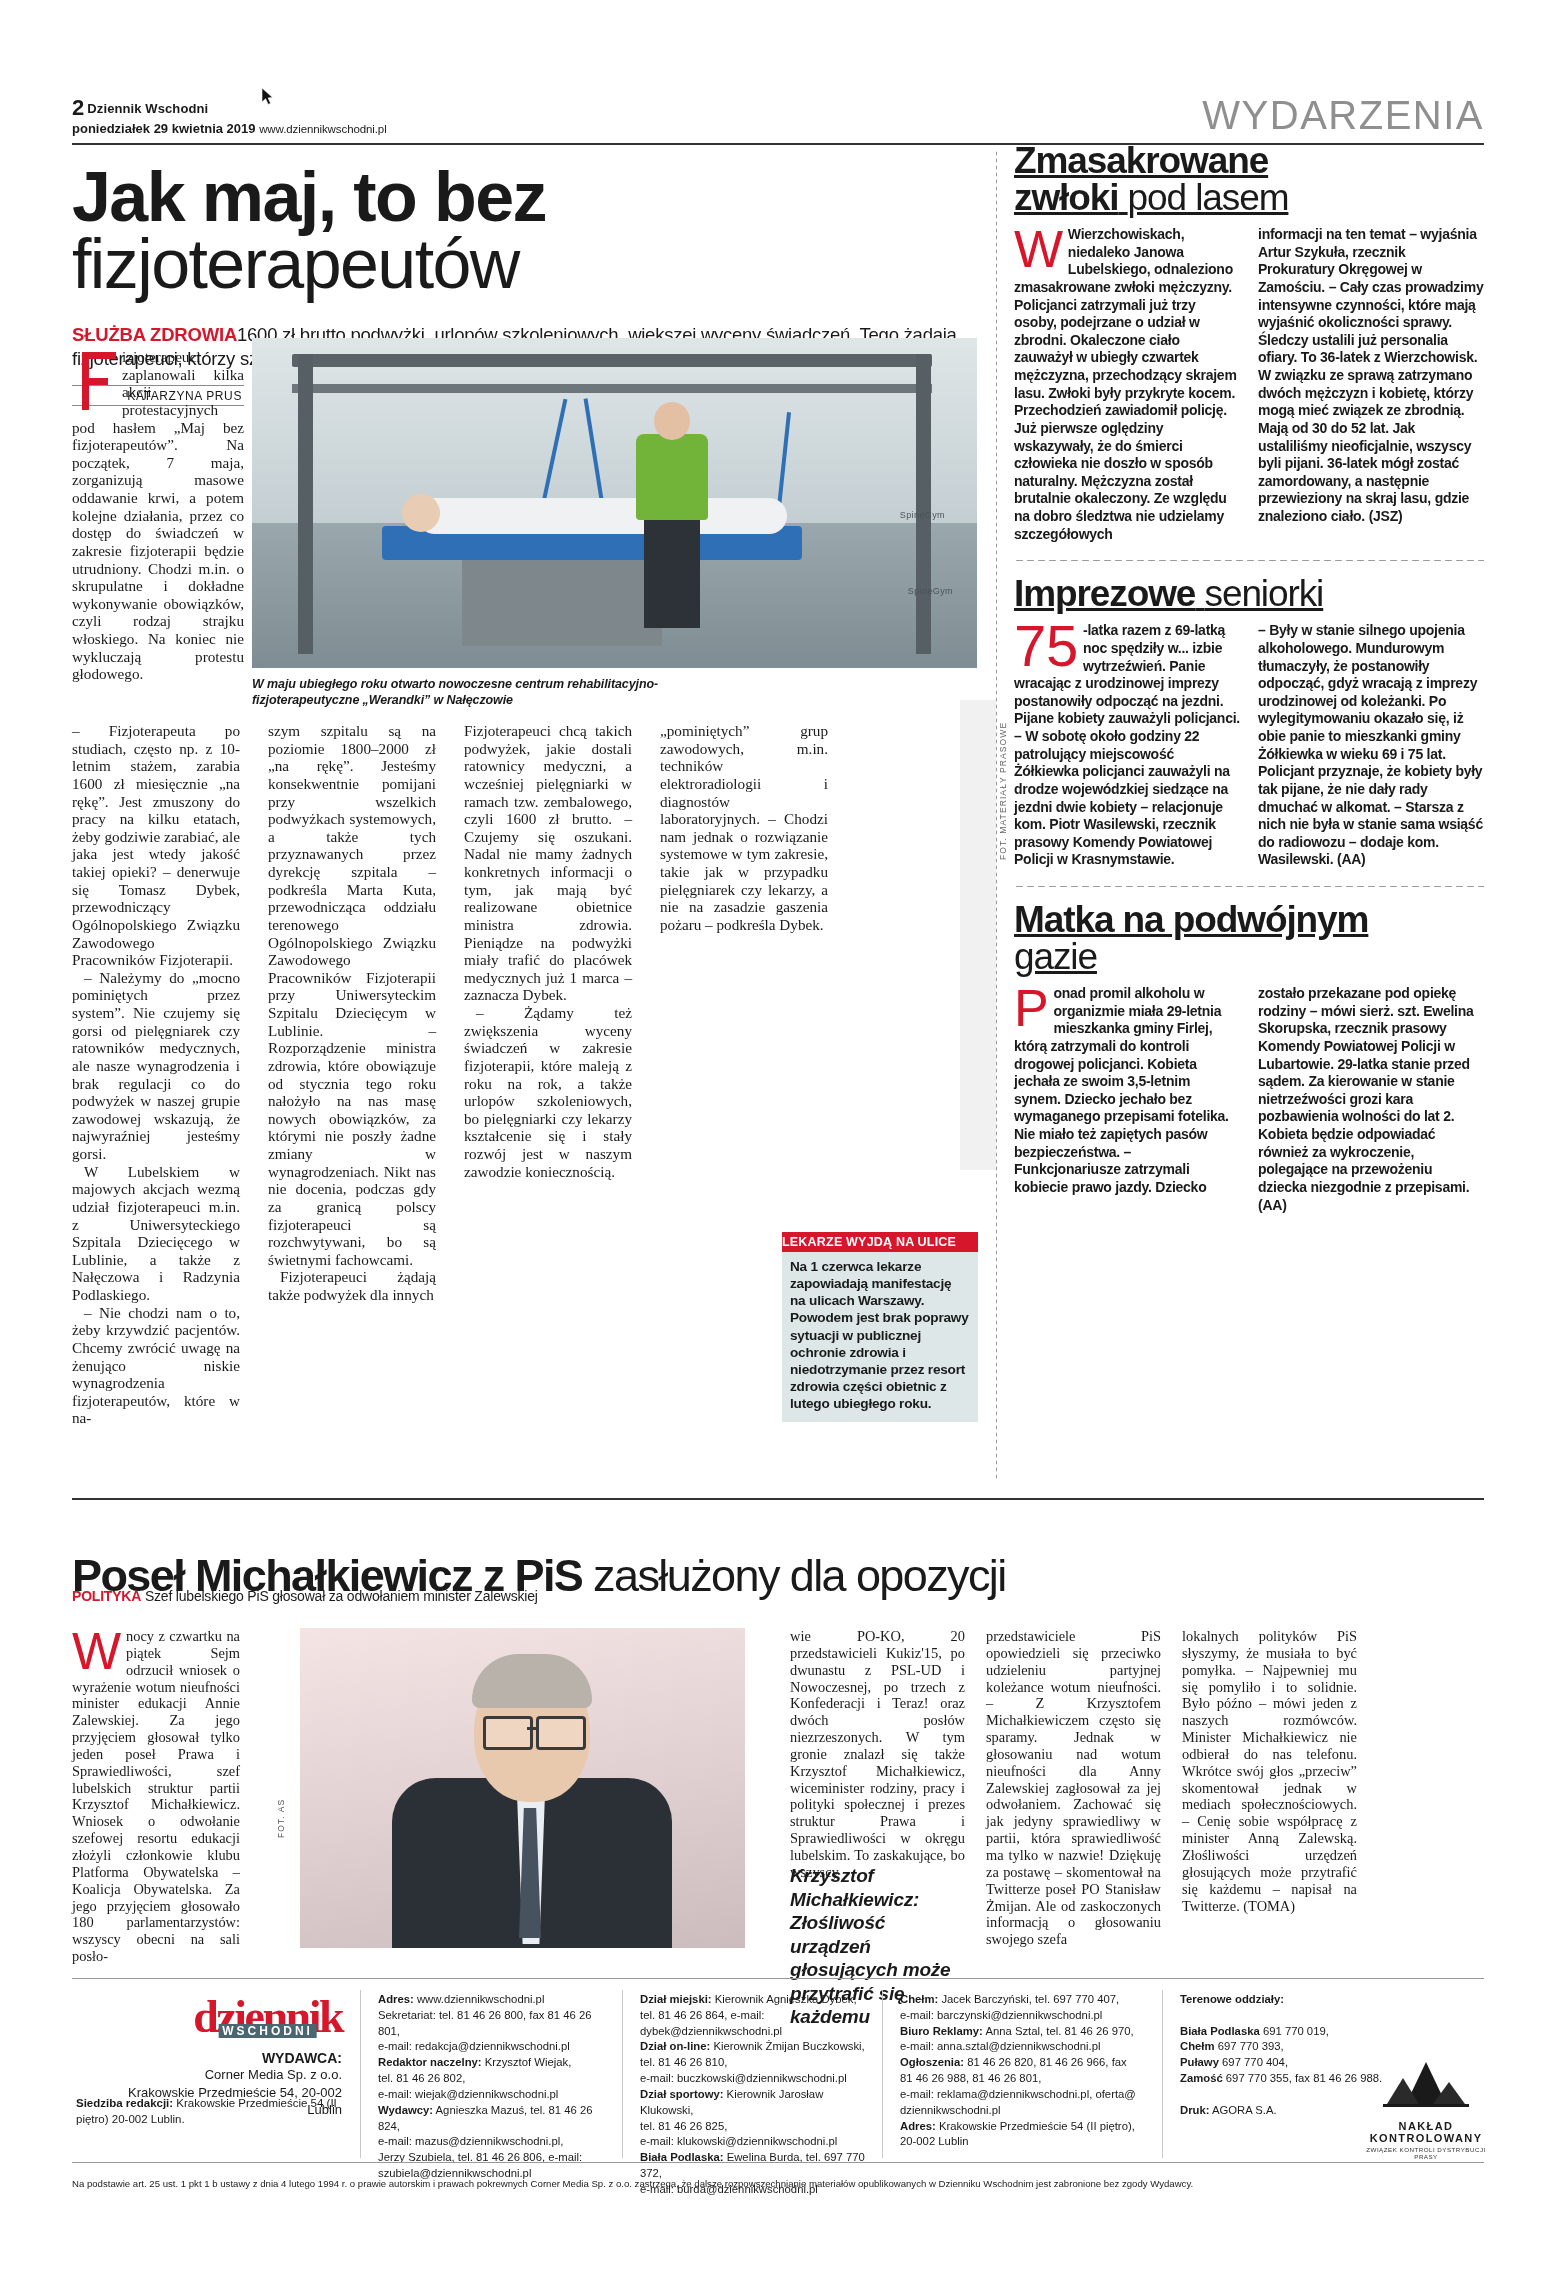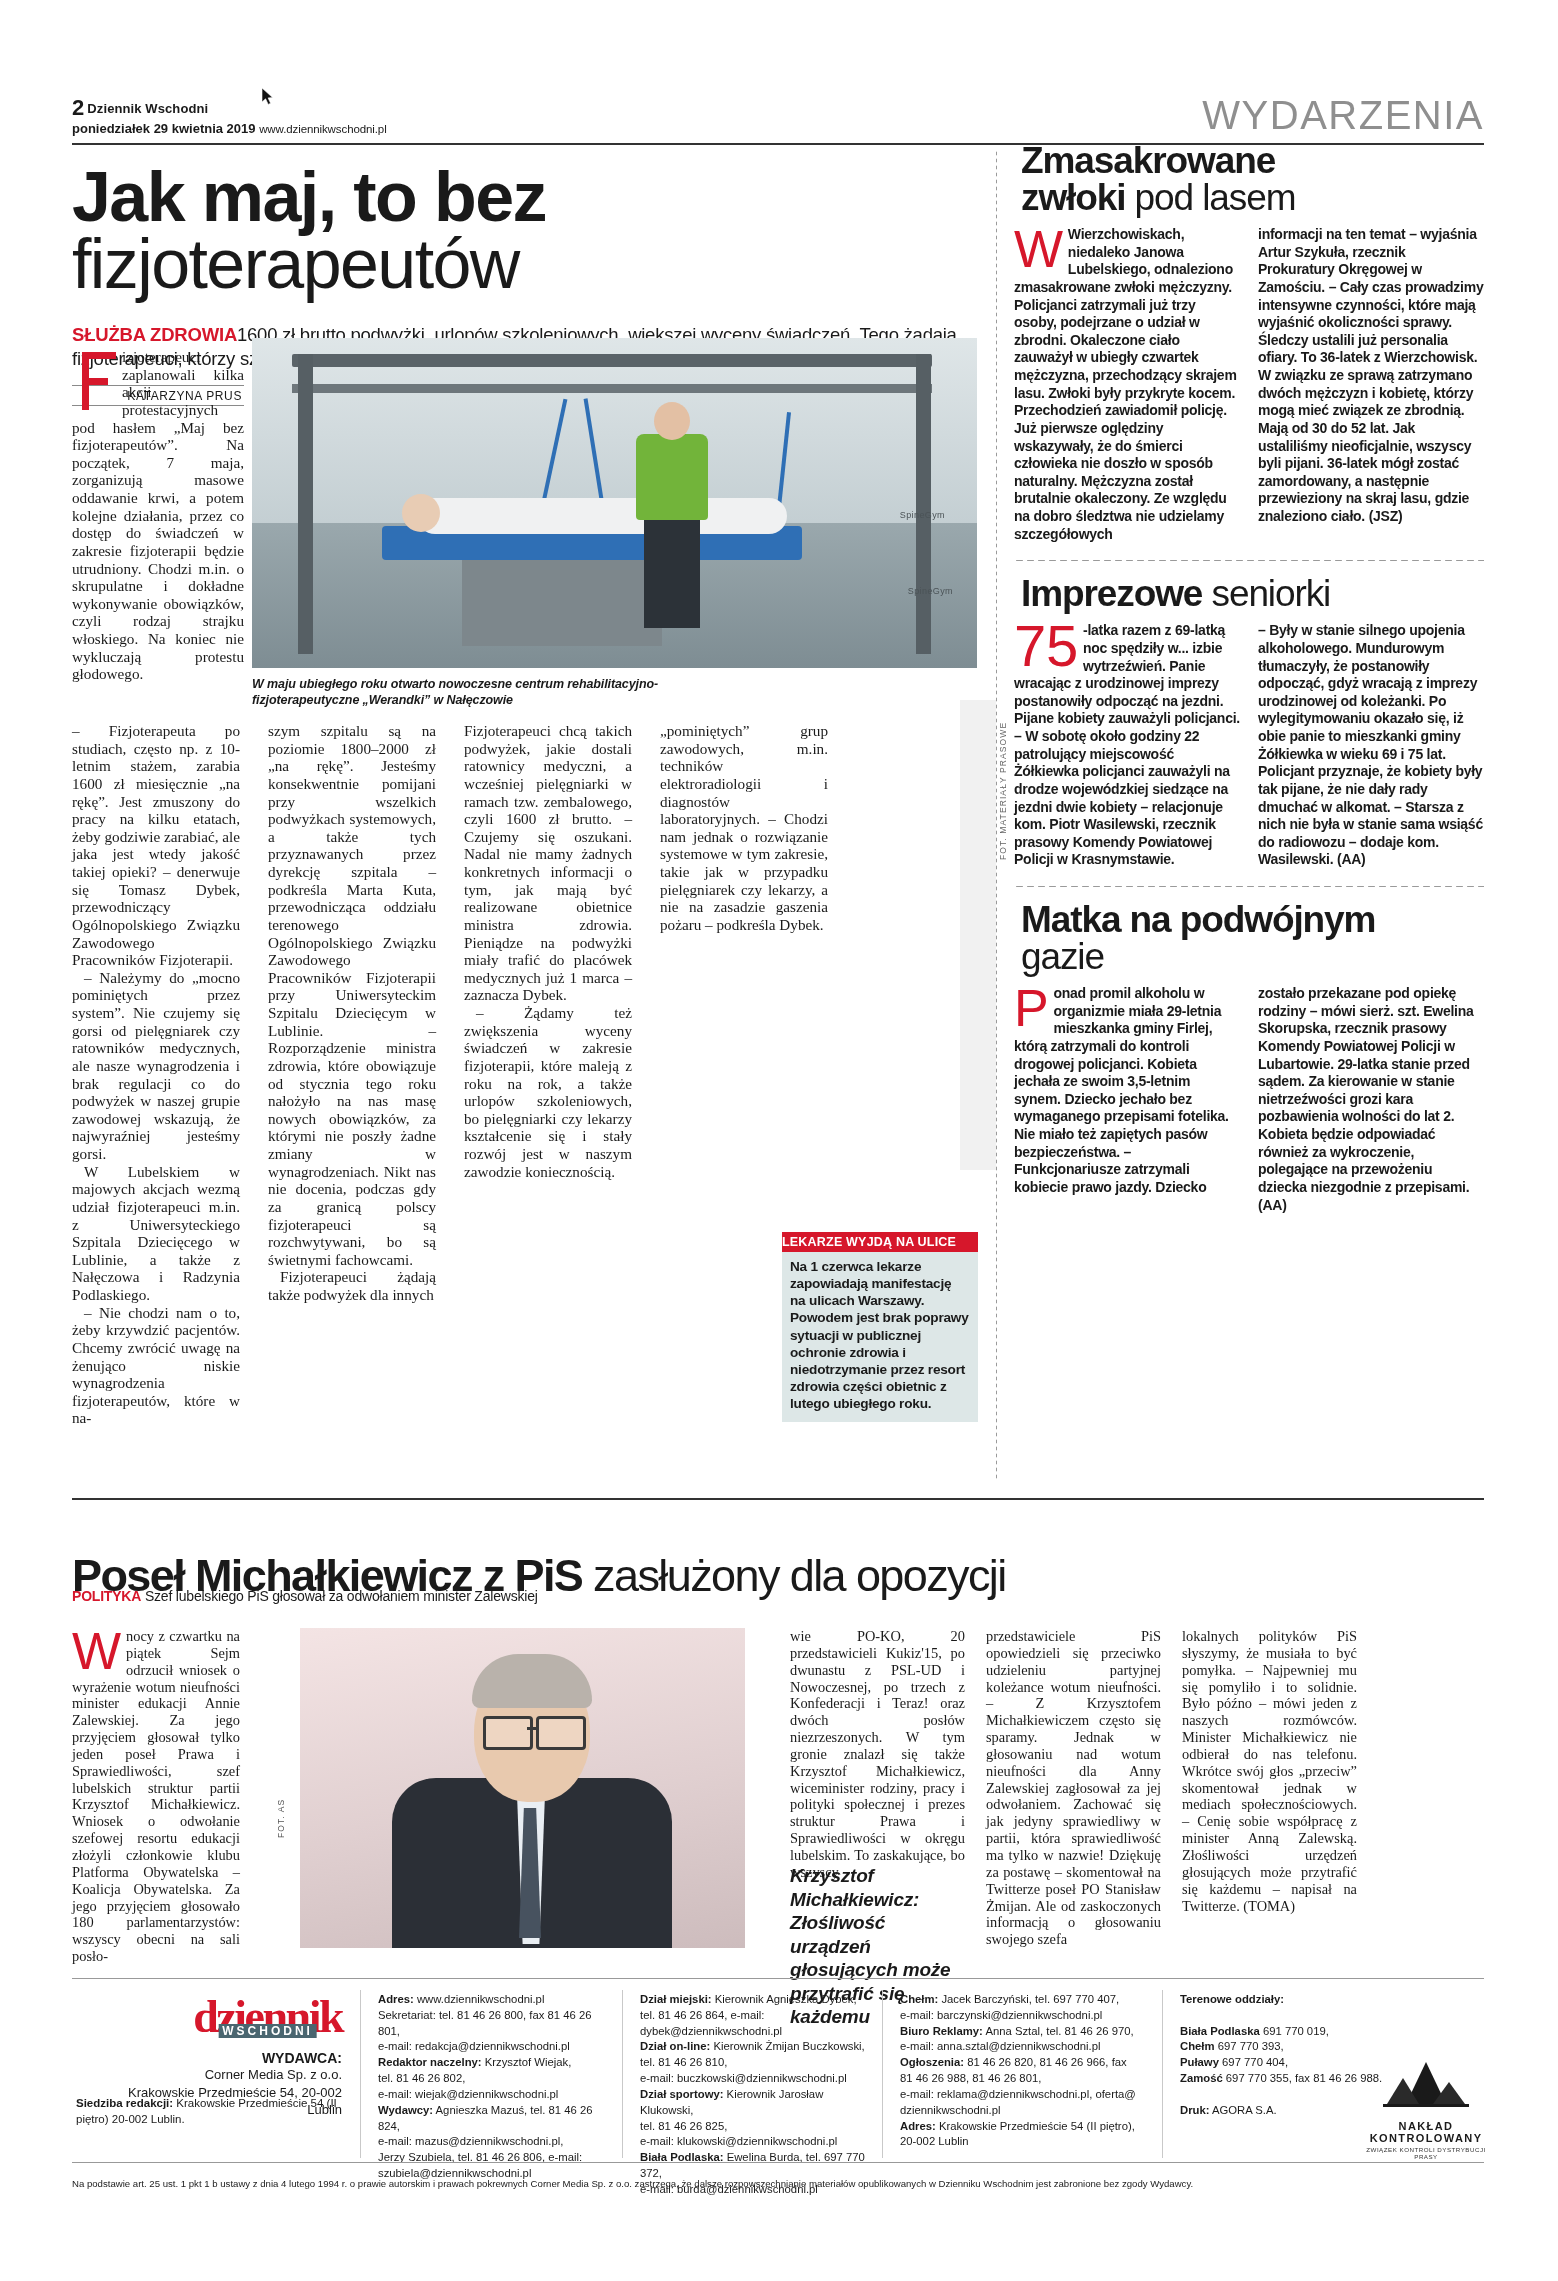--- a/index.html
+++ b/index.html
@@ -79,21 +79,21 @@
   .c4{left:588px;}
 
   
   .box{position:absolute;left:782px;top:1232px;width:196px;background:#dde7e7;padding:0 0 10px 0;}
   .box-hd{background:#d6172b;color:#fff;font-family:"Liberation Sans",sans-serif;font-weight:bold;
           font-size:12.5px;letter-spacing:.2px;padding:3px 0;}
   .box-bd{font-family:"Liberation Sans",sans-serif;font-size:13.6px;line-height:1.26;font-weight:bold;
           padding:6px 8px 0 8px;letter-spacing:-.2px;}
 
   
-  .r-hl{font-size:37px;line-height:1.0;font-weight:bold;letter-spacing:-1.1px;margin:0 0 10px 7px;}
+  .r-hl{font-size:37px;line-height:1.0;font-weight:bold;letter-spacing:-1.1px;margin:0 0 10px 0;text-decoration:underline;}
   .r-hl .thin{font-weight:300;}
   .r-two{display:flex;gap:18px;}
   .r-col{width:226px;font-size:14px;line-height:1.26;font-weight:bold;letter-spacing:-.25px;}
   .dropW{float:left;font-size:52px;line-height:.82;font-weight:300;color:#d6172b;margin:2px 5px -2px 0;
          font-family:"Liberation Sans",sans-serif;}
   .dropNum{float:left;font-size:58px;line-height:.84;font-weight:300;color:#d6172b;margin:0 5px -4px 0;}
   .dots-h{height:2px;margin:16px 0 14px 0;
           background-image:radial-gradient(#9a9a9a 42%,transparent 45%);background-size:11px 4px;}
   .sidecredit{position:absolute;left:998px;top:860px;font-size:8.5px;letter-spacing:1.1px;color:#666;
               transform:rotate(-90deg);transform-origin:left top;white-space:nowrap;}

